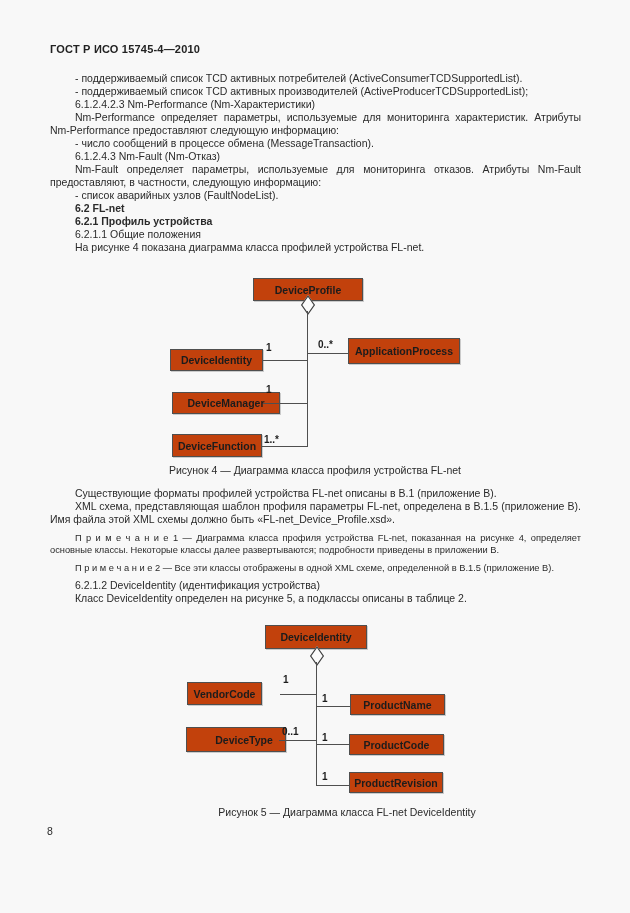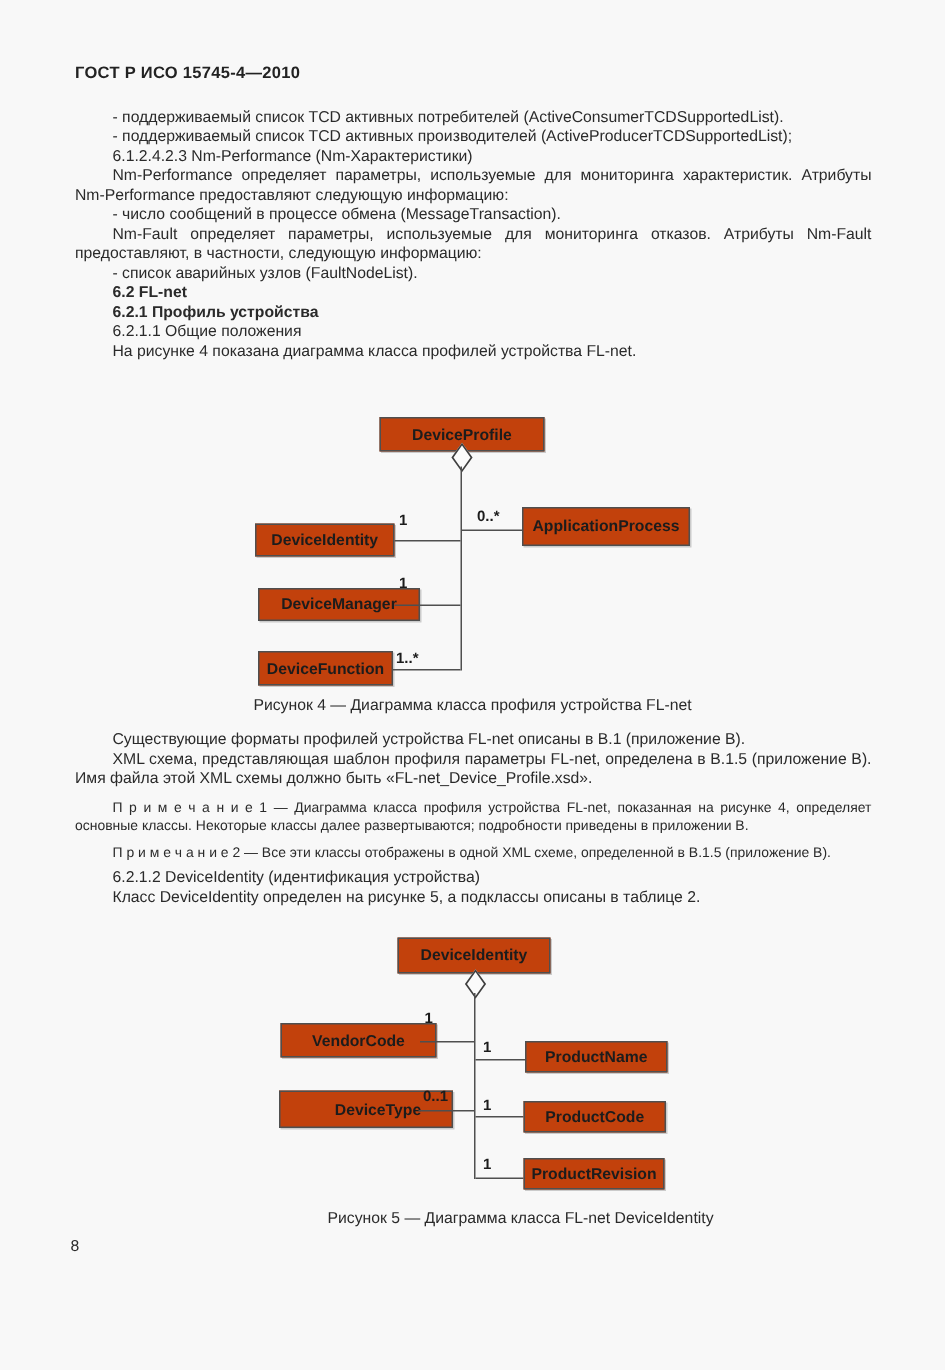--- a/index.html
+++ b/index.html
@@ -62,27 +62,27 @@
   .f4-hl-dm        { left:263px; top:403px; width:44px; }
   .f4-mult-dm      { left:266px; top:384px; }
   .f4-devicefunction { left:172px; top:434px; width:90px; height:23px; }
   .f4-hl-df        { left:262px; top:446px; width:45px; }
   .f4-mult-df      { left:264px; top:434px; }
 
   
   .f5-deviceidentity { left:265px; top:625px; width:102px; height:24px; }
   .f5-diamond      { left:312px; top:651px; }
   .f5-vline        { left:316px; top:662px; height:124px; }
-  .f5-vendorcode   { left:187px; top:682px; width:104px; height:23px; }
+  .f5-vendorcode   { left:187px; top:682px; width:75px; height:23px; }
   .f5-hl-vc        { left:280px; top:694px; width:36px; }
   .f5-mult-vc      { left:283px; top:674px; }
   .f5-productname  { left:350px; top:694px; width:95px; height:21px; }
   .f5-hl-pn        { left:317px; top:706px; width:33px; }
   .f5-mult-pn      { left:322px; top:693px; }
-  .f5-devicetype   { left:186px; top:727px; width:116px; height:25px;padding-left:16px; }
+  .f5-devicetype   { left:186px; top:727px; width:100px; height:25px;padding-left:16px; }
   .f5-hl-dt        { left:279px; top:740px; width:37px; }
   .f5-mult-dt      { left:282px; top:726px; }
   .f5-productcode  { left:349px; top:734px; width:95px; height:21px; }
   .f5-hl-pc        { left:317px; top:744px; width:32px; }
   .f5-mult-pc      { left:322px; top:732px; }
   .f5-productrevision { left:349px; top:772px; width:94px; height:21px; }
   .f5-hl-pr        { left:317px; top:785px; width:32px; }
   .f5-mult-pr      { left:322px; top:771px; }
 </style>
 </head>
@@ -91,20 +91,21 @@
 <div class="page">
 
   <div class="doc-header">ГОСТ Р ИСО 15745-4—2010</div>
 
   <div class="tblock tblock1">
     <p>- поддерживаемый список TCD активных потребителей (ActiveConsumerTCDSupportedList).</p>
     <p>- поддерживаемый список TCD активных производителей (ActiveProducerTCDSupportedList);</p>
     <p>6.1.2.4.2.3 Nm-Performance (Nm-Характеристики)</p>
     <p>Nm-Performance определяет параметры, используемые для мониторинга характеристик. Атрибуты Nm-Performance предоставляют следующую информацию:</p>
     <p>- число сообщений в процессе обмена (MessageTransaction).</p>
+    <p>6.1.2.4.3 Nm-Fault (Nm-Отказ)</p>
     <p>Nm-Fault определяет параметры, используемые для мониторинга отказов. Атрибуты Nm-Fault предоставляют, в частности, следующую информацию:</p>
     <p>- список аварийных узлов (FaultNodeList).</p>
     <p class="b">6.2 FL-net</p>
     <p class="b">6.2.1 Профиль устройства</p>
     <p>6.2.1.1 Общие положения</p>
     <p>На рисунке 4 показана диаграмма класса профилей устройства FL-net.</p>
   </div>
 
   <div>
     <div class="dbox f4-deviceprofile">

